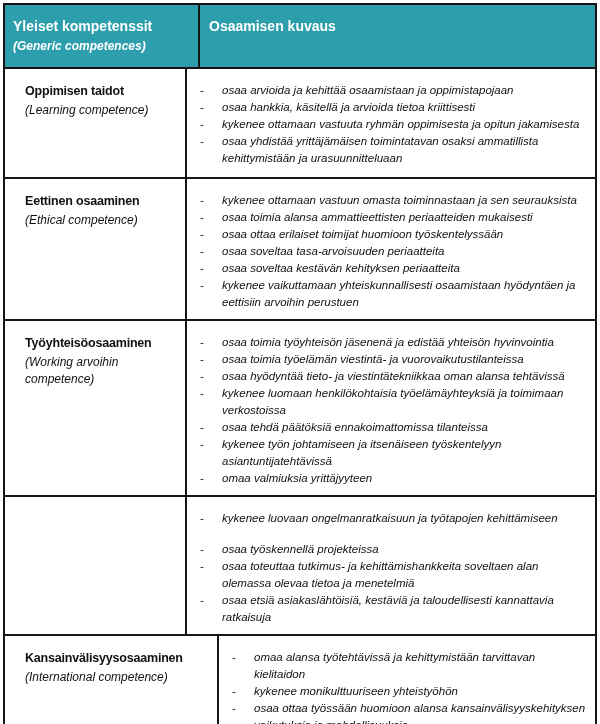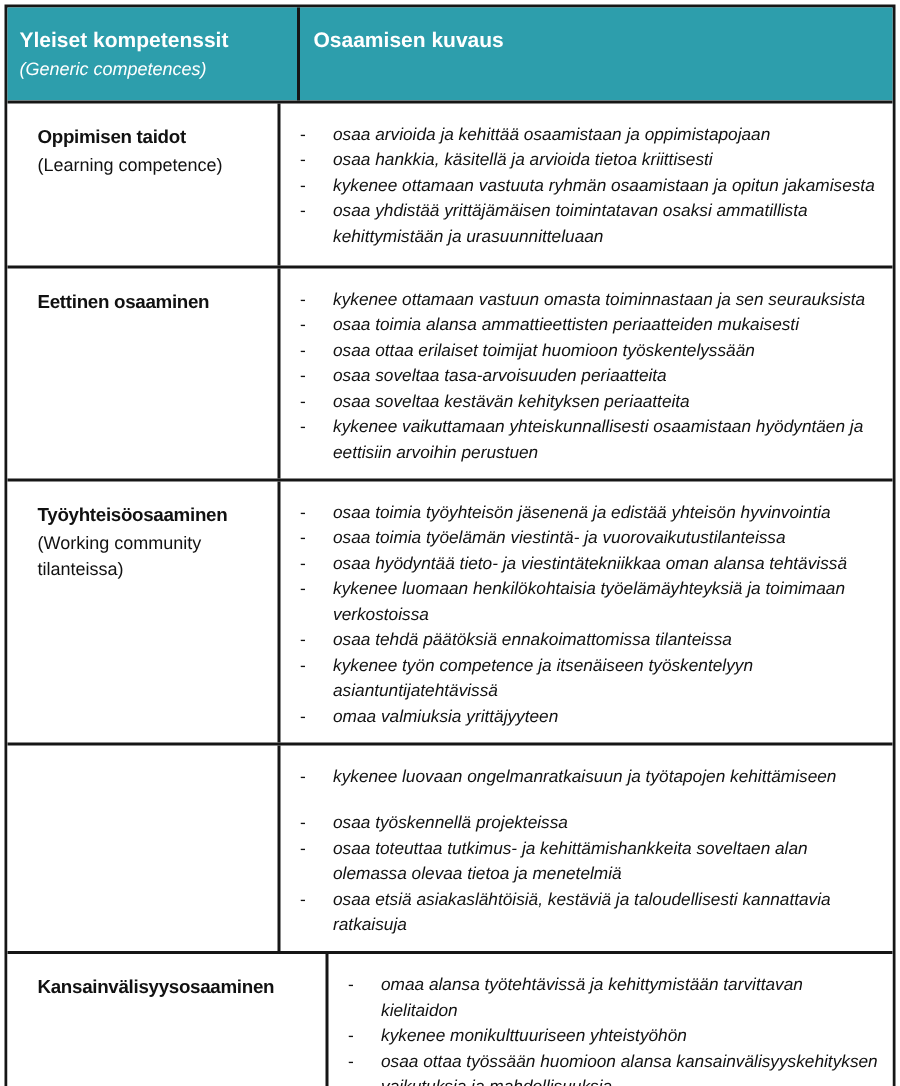--- a/index.html
+++ b/index.html
@@ -27,21 +27,21 @@
     width: 193px;
     flex: none;
     padding: 12px 5px 8px 8px;
   }
   .th-right {
     flex: 1;
     border-left: 2px solid #161616;
     padding: 12px 8px 8px 9px;
   }
   .th-title { font-size: 14px; font-weight: bold; line-height: 18px; }
-  .th-sub   { font-size: 12px; font-weight: normal; font-style: italic; line-height: 15px; margin-top: 4px; }
+  .th-sub   { font-size: 12px; font-weight: bold; font-style: italic; line-height: 15px; margin-top: 4px; }
   
   .row {
     display: flex;
     border-top: 2px solid #161616;
     background: #ffffff;
   }
   .row-0 { min-height: 110px; }
   .row-1 { min-height: 137px; }
   .row-2 { min-height: 170px; }
   .row-3 { min-height: 136px; }
@@ -58,20 +58,21 @@
   }
   .c-title {
     font-size: 12.5px;
     font-weight: bold;
     line-height: 17px;
     letter-spacing: -0.2px;
     white-space: nowrap;
   }
   .c-sub {
     font-size: 12px;
+    font-style: italic;
     line-height: 17px;
     margin-top: 2px;
   }
   .bullets { padding-left: 13px; }
   .bullet {
     display: flex;
     font-size: 11.5px;
     line-height: 17px;
   }
   .dash { width: 22px; flex: none; }
@@ -102,33 +103,34 @@
             <div class="bullet">
               <span class="dash">-</span>
               <span class="btext">osaa arvioida ja kehittää osaamistaan ja oppimistapojaan</span>
             </div>
             <div class="bullet">
               <span class="dash">-</span>
               <span class="btext">osaa hankkia, käsitellä ja arvioida tietoa kriittisesti</span>
             </div>
             <div class="bullet">
               <span class="dash">-</span>
-              <span class="btext">kykenee ottamaan vastuuta ryhmän osaamistaan ja opitun jakamisesta</span>
+              <span class="btext">kykenee ottamaan vastuuta ryhmän oppimisesta ja opitun jakamisesta</span>
             </div>
             <div class="bullet">
               <span class="dash">-</span>
               <span class="btext">osaa yhdistää yrittäjämäisen toimintatavan osaksi ammatillista kehittymistään ja urasuunnitteluaan</span>
             </div>
           </div>
     </div>
   </div>
 
   <div class="row row-1">
     <div class="cell-left">
       <div class="c-title">Eettinen osaaminen</div>
+      <div class="c-sub">(Ethical competence)</div>
     </div>
     <div class="cell-right">
       <div class="bullets">
             <div class="bullet">
               <span class="dash">-</span>
               <span class="btext">kykenee ottamaan vastuun omasta toiminnastaan ja sen seurauksista</span>
             </div>
             <div class="bullet">
               <span class="dash">-</span>
               <span class="btext">osaa toimia alansa ammattieettisten periaatteiden mukaisesti</span>
@@ -149,21 +151,21 @@
               <span class="dash">-</span>
               <span class="btext">kykenee vaikuttamaan yhteiskunnallisesti osaamistaan hyödyntäen ja eettisiin arvoihin perustuen</span>
             </div>
           </div>
     </div>
   </div>
 
   <div class="row row-2">
     <div class="cell-left">
       <div class="c-title">Työyhteisöosaaminen</div>
-      <div class="c-sub">(Working community tilanteissa)</div>
+      <div class="c-sub">(Working arvoihin competence)</div>
     </div>
     <div class="cell-right">
       <div class="bullets">
             <div class="bullet">
               <span class="dash">-</span>
               <span class="btext">osaa toimia työyhteisön jäsenenä ja edistää yhteisön hyvinvointia</span>
             </div>
             <div class="bullet">
               <span class="dash">-</span>
               <span class="btext">osaa toimia työelämän viestintä- ja vuorovaikutustilanteissa</span>
@@ -175,21 +177,21 @@
             <div class="bullet">
               <span class="dash">-</span>
               <span class="btext">kykenee luomaan henkilökohtaisia työelämäyhteyksiä ja toimimaan verkostoissa</span>
             </div>
             <div class="bullet">
               <span class="dash">-</span>
               <span class="btext">osaa tehdä päätöksiä ennakoimattomissa tilanteissa</span>
             </div>
             <div class="bullet">
               <span class="dash">-</span>
-              <span class="btext">kykenee työn competence ja itsenäiseen työskentelyyn asiantuntijatehtävissä</span>
+              <span class="btext">kykenee työn johtamiseen ja itsenäiseen työskentelyyn asiantuntijatehtävissä</span>
             </div>
             <div class="bullet">
               <span class="dash">-</span>
               <span class="btext">omaa valmiuksia yrittäjyyteen</span>
             </div>
           </div>
     </div>
   </div>
 
   <div class="row row-3">
@@ -214,20 +216,21 @@
               <span class="dash">-</span>
               <span class="btext">osaa etsiä asiakaslähtöisiä, kestäviä ja taloudellisesti kannattavia ratkaisuja</span>
             </div>
           </div>
     </div>
   </div>
 
   <div class="row row-4">
     <div class="cell-left">
       <div class="c-title">Kansainvälisyysosaaminen</div>
+      <div class="c-sub">(International competence)</div>
     </div>
     <div class="cell-right">
       <div class="bullets">
             <div class="bullet">
               <span class="dash">-</span>
               <span class="btext">omaa alansa työtehtävissä ja kehittymistään tarvittavan kielitaidon</span>
             </div>
             <div class="bullet">
               <span class="dash">-</span>
               <span class="btext">kykenee monikulttuuriseen yhteistyöhön</span>

